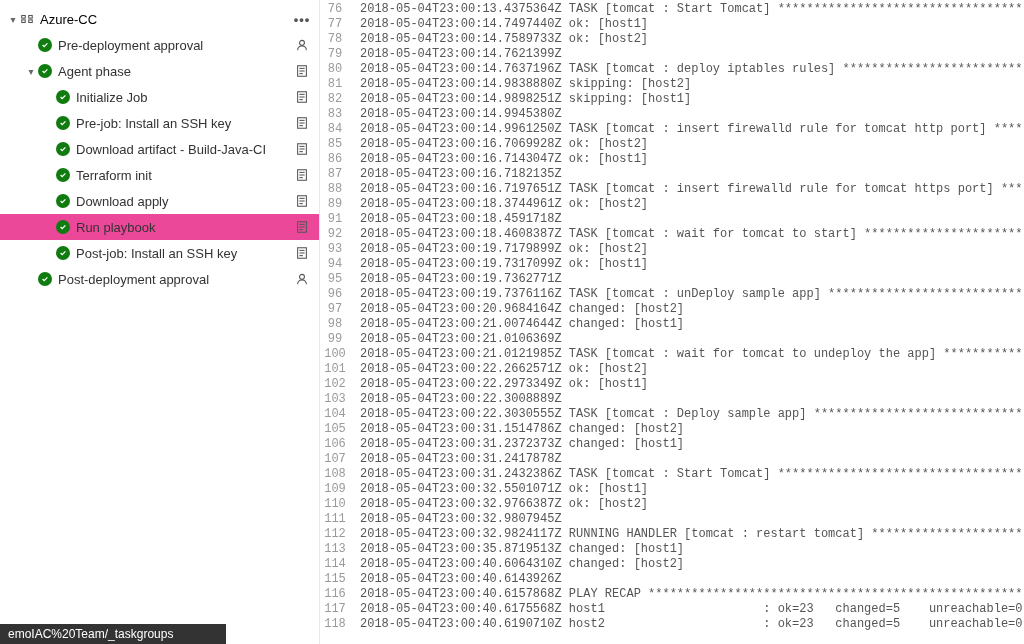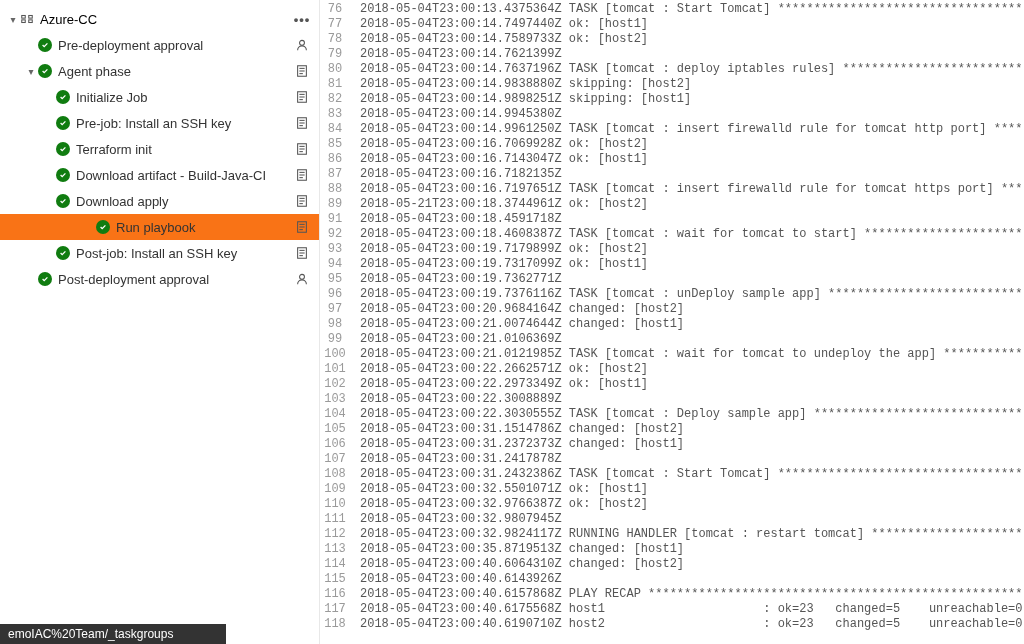--- a/index.html
+++ b/index.html
@@ -1,21 +1,21 @@
 <!DOCTYPE html>
 <html><head>
 <meta charset="utf-8">
 <style>
   * { box-sizing: border-box; margin: 0; padding: 0; }
   body { font-family: "Segoe UI", Arial, sans-serif; font-size: 13px; color: #333; background: #fff; width: 1024px; height: 644px; overflow: hidden; }
   .root { display: flex; height: 100%; }
   .sidebar { width: 320px; flex: none; border-right: 1px solid #e8e8e8; padding-top: 6px; display: flex; flex-direction: column; }
   .tree { flex: 1; overflow: auto; }
   .node { display: flex; align-items: center; height: 26px; padding-right: 8px; cursor: pointer; }
-  .node.selected { background: #f97316; padding-left: 40px; }
+  .node.selected { background: #ec4899; }
   .chev { width: 14px; display: flex; justify-content: center; color: #666; font-size: 10px; }
   .pad { display: inline-block; }
   .status-dot { width: 14px; height: 14px; border-radius: 50%; background: #107c10; display: inline-flex; align-items: center; justify-content: center; flex: none; margin-right: 6px; }
   .status-dot svg { width: 8px; height: 8px; }
   .stage-icon { width: 14px; height: 14px; display: inline-flex; align-items: center; justify-content: center; margin-right: 6px; flex: none; color: #555; }
   .label { flex: 1; white-space: nowrap; overflow: hidden; text-overflow: ellipsis; }
   .label.link { color: #000000; }
   .row-icon { width: 18px; display: flex; justify-content: center; color: #555; }
   .row-icon svg { width: 14px; height: 14px; }
   .more { letter-spacing: 1px; font-weight: bold; color: #555; }
@@ -116,39 +116,39 @@
           </span>
         </div>
         <div class="node">
           <span class="pad" style="width:42px"></span>
           <span class="chev"></span>
           <span class="status-dot">
             <svg viewBox="0 0 10 10">
               <polyline points="2,5 4,7 8,3" fill="none" stroke="#fff" stroke-width="1.6"></polyline>
             </svg>
           </span>
+          <span class="label">Download artifact - Build-Java-CI</span>
+          <span class="row-icon">
+            <svg viewBox="0 0 16 16" fill="none" stroke="currentColor" stroke-width="1.2">
+              <rect x="3" y="2" width="10" height="12"></rect>
+              <line x1="5" y1="5" x2="11" y2="5"></line>
+              <line x1="5" y1="8" x2="11" y2="8"></line>
+              <line x1="5" y1="11" x2="9" y2="11"></line>
+            </svg>
+          </span>
+        </div>
+        <div class="node">
+          <span class="pad" style="width:42px"></span>
+          <span class="chev"></span>
+          <span class="status-dot">
+            <svg viewBox="0 0 10 10">
+              <polyline points="2,5 4,7 8,3" fill="none" stroke="#fff" stroke-width="1.6"></polyline>
+            </svg>
+          </span>
           <span class="label">Terraform init</span>
-          <span class="row-icon">
-            <svg viewBox="0 0 16 16" fill="none" stroke="currentColor" stroke-width="1.2">
-              <rect x="3" y="2" width="10" height="12"></rect>
-              <line x1="5" y1="5" x2="11" y2="5"></line>
-              <line x1="5" y1="8" x2="11" y2="8"></line>
-              <line x1="5" y1="11" x2="9" y2="11"></line>
-            </svg>
-          </span>
-        </div>
-        <div class="node">
-          <span class="pad" style="width:42px"></span>
-          <span class="chev"></span>
-          <span class="status-dot">
-            <svg viewBox="0 0 10 10">
-              <polyline points="2,5 4,7 8,3" fill="none" stroke="#fff" stroke-width="1.6"></polyline>
-            </svg>
-          </span>
-          <span class="label">Download artifact - Build-Java-CI</span>
           <span class="row-icon">
             <svg viewBox="0 0 16 16" fill="none" stroke="currentColor" stroke-width="1.2">
               <rect x="3" y="2" width="10" height="12"></rect>
               <line x1="5" y1="5" x2="11" y2="5"></line>
               <line x1="5" y1="8" x2="11" y2="8"></line>
               <line x1="5" y1="11" x2="9" y2="11"></line>
             </svg>
           </span>
         </div>
         <div class="node">
@@ -231,21 +231,21 @@
       <div class="logline"><span class="ln">79</span><span class="lt">2018-05-04T23:00:14.7621399Z</span></div>
       <div class="logline"><span class="ln">80</span><span class="lt">2018-05-04T23:00:14.7637196Z TASK [tomcat : deploy iptables rules] ******************************************</span></div>
       <div class="logline"><span class="ln">81</span><span class="lt">2018-05-04T23:00:14.9838880Z skipping: [host2]</span></div>
       <div class="logline"><span class="ln">82</span><span class="lt">2018-05-04T23:00:14.9898251Z skipping: [host1]</span></div>
       <div class="logline"><span class="ln">83</span><span class="lt">2018-05-04T23:00:14.9945380Z</span></div>
       <div class="logline"><span class="ln">84</span><span class="lt">2018-05-04T23:00:14.9961250Z TASK [tomcat : insert firewalld rule for tomcat http port] *********************</span></div>
       <div class="logline"><span class="ln">85</span><span class="lt">2018-05-04T23:00:16.7069928Z ok: [host2]</span></div>
       <div class="logline"><span class="ln">86</span><span class="lt">2018-05-04T23:00:16.7143047Z ok: [host1]</span></div>
       <div class="logline"><span class="ln">87</span><span class="lt">2018-05-04T23:00:16.7182135Z</span></div>
       <div class="logline"><span class="ln">88</span><span class="lt">2018-05-04T23:00:16.7197651Z TASK [tomcat : insert firewalld rule for tomcat https port] ********************</span></div>
-      <div class="logline"><span class="ln">89</span><span class="lt">2018-05-21T23:00:18.3744961Z ok: [host2]</span></div>
+      <div class="logline"><span class="ln">89</span><span class="lt">2018-05-04T23:00:18.3744961Z ok: [host2]</span></div>
       <div class="logline"><span class="ln">91</span><span class="lt">2018-05-04T23:00:18.4591718Z</span></div>
       <div class="logline"><span class="ln">92</span><span class="lt">2018-05-04T23:00:18.4608387Z TASK [tomcat : wait for tomcat to start] ***************************************</span></div>
       <div class="logline"><span class="ln">93</span><span class="lt">2018-05-04T23:00:19.7179899Z ok: [host2]</span></div>
       <div class="logline"><span class="ln">94</span><span class="lt">2018-05-04T23:00:19.7317099Z ok: [host1]</span></div>
       <div class="logline"><span class="ln">95</span><span class="lt">2018-05-04T23:00:19.7362771Z</span></div>
       <div class="logline"><span class="ln">96</span><span class="lt">2018-05-04T23:00:19.7376116Z TASK [tomcat : unDeploy sample app] ********************************************</span></div>
       <div class="logline"><span class="ln">97</span><span class="lt">2018-05-04T23:00:20.9684164Z changed: [host2]</span></div>
       <div class="logline"><span class="ln">98</span><span class="lt">2018-05-04T23:00:21.0074644Z changed: [host1]</span></div>
       <div class="logline"><span class="ln">99</span><span class="lt">2018-05-04T23:00:21.0106369Z</span></div>
       <div class="logline"><span class="ln">100</span><span class="lt">2018-05-04T23:00:21.0121985Z TASK [tomcat : wait for tomcat to undeploy the app] ****************************</span></div>

